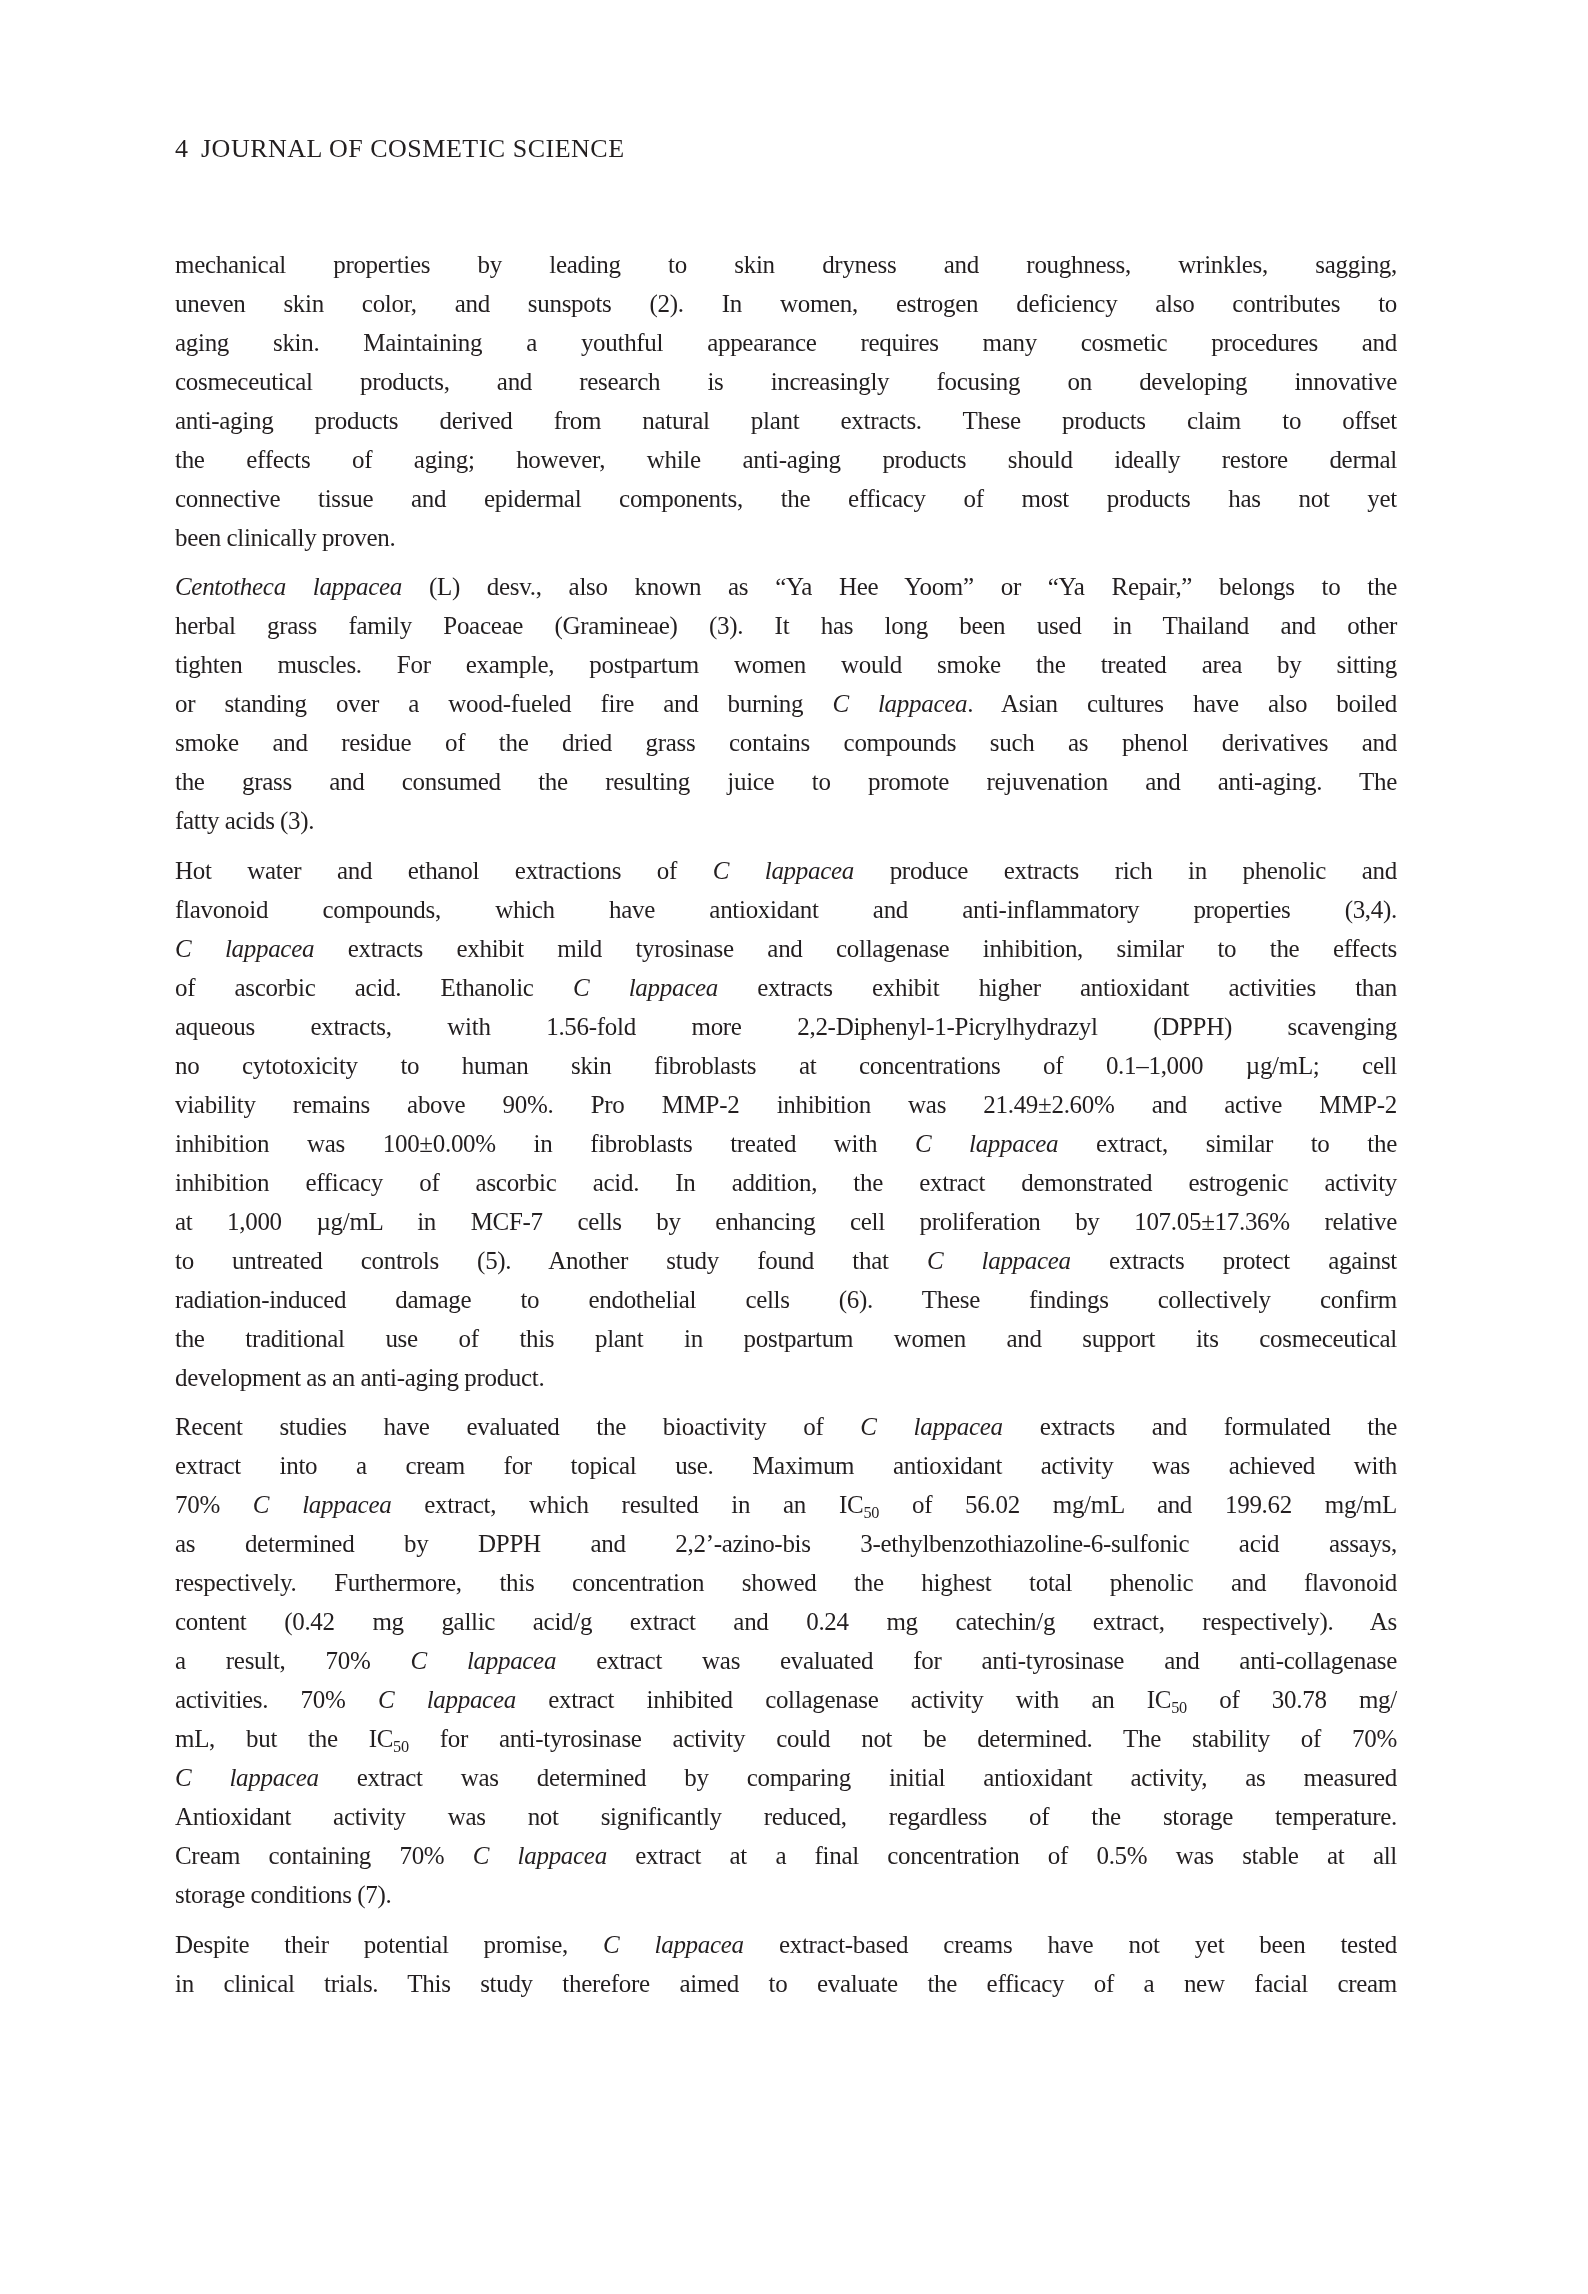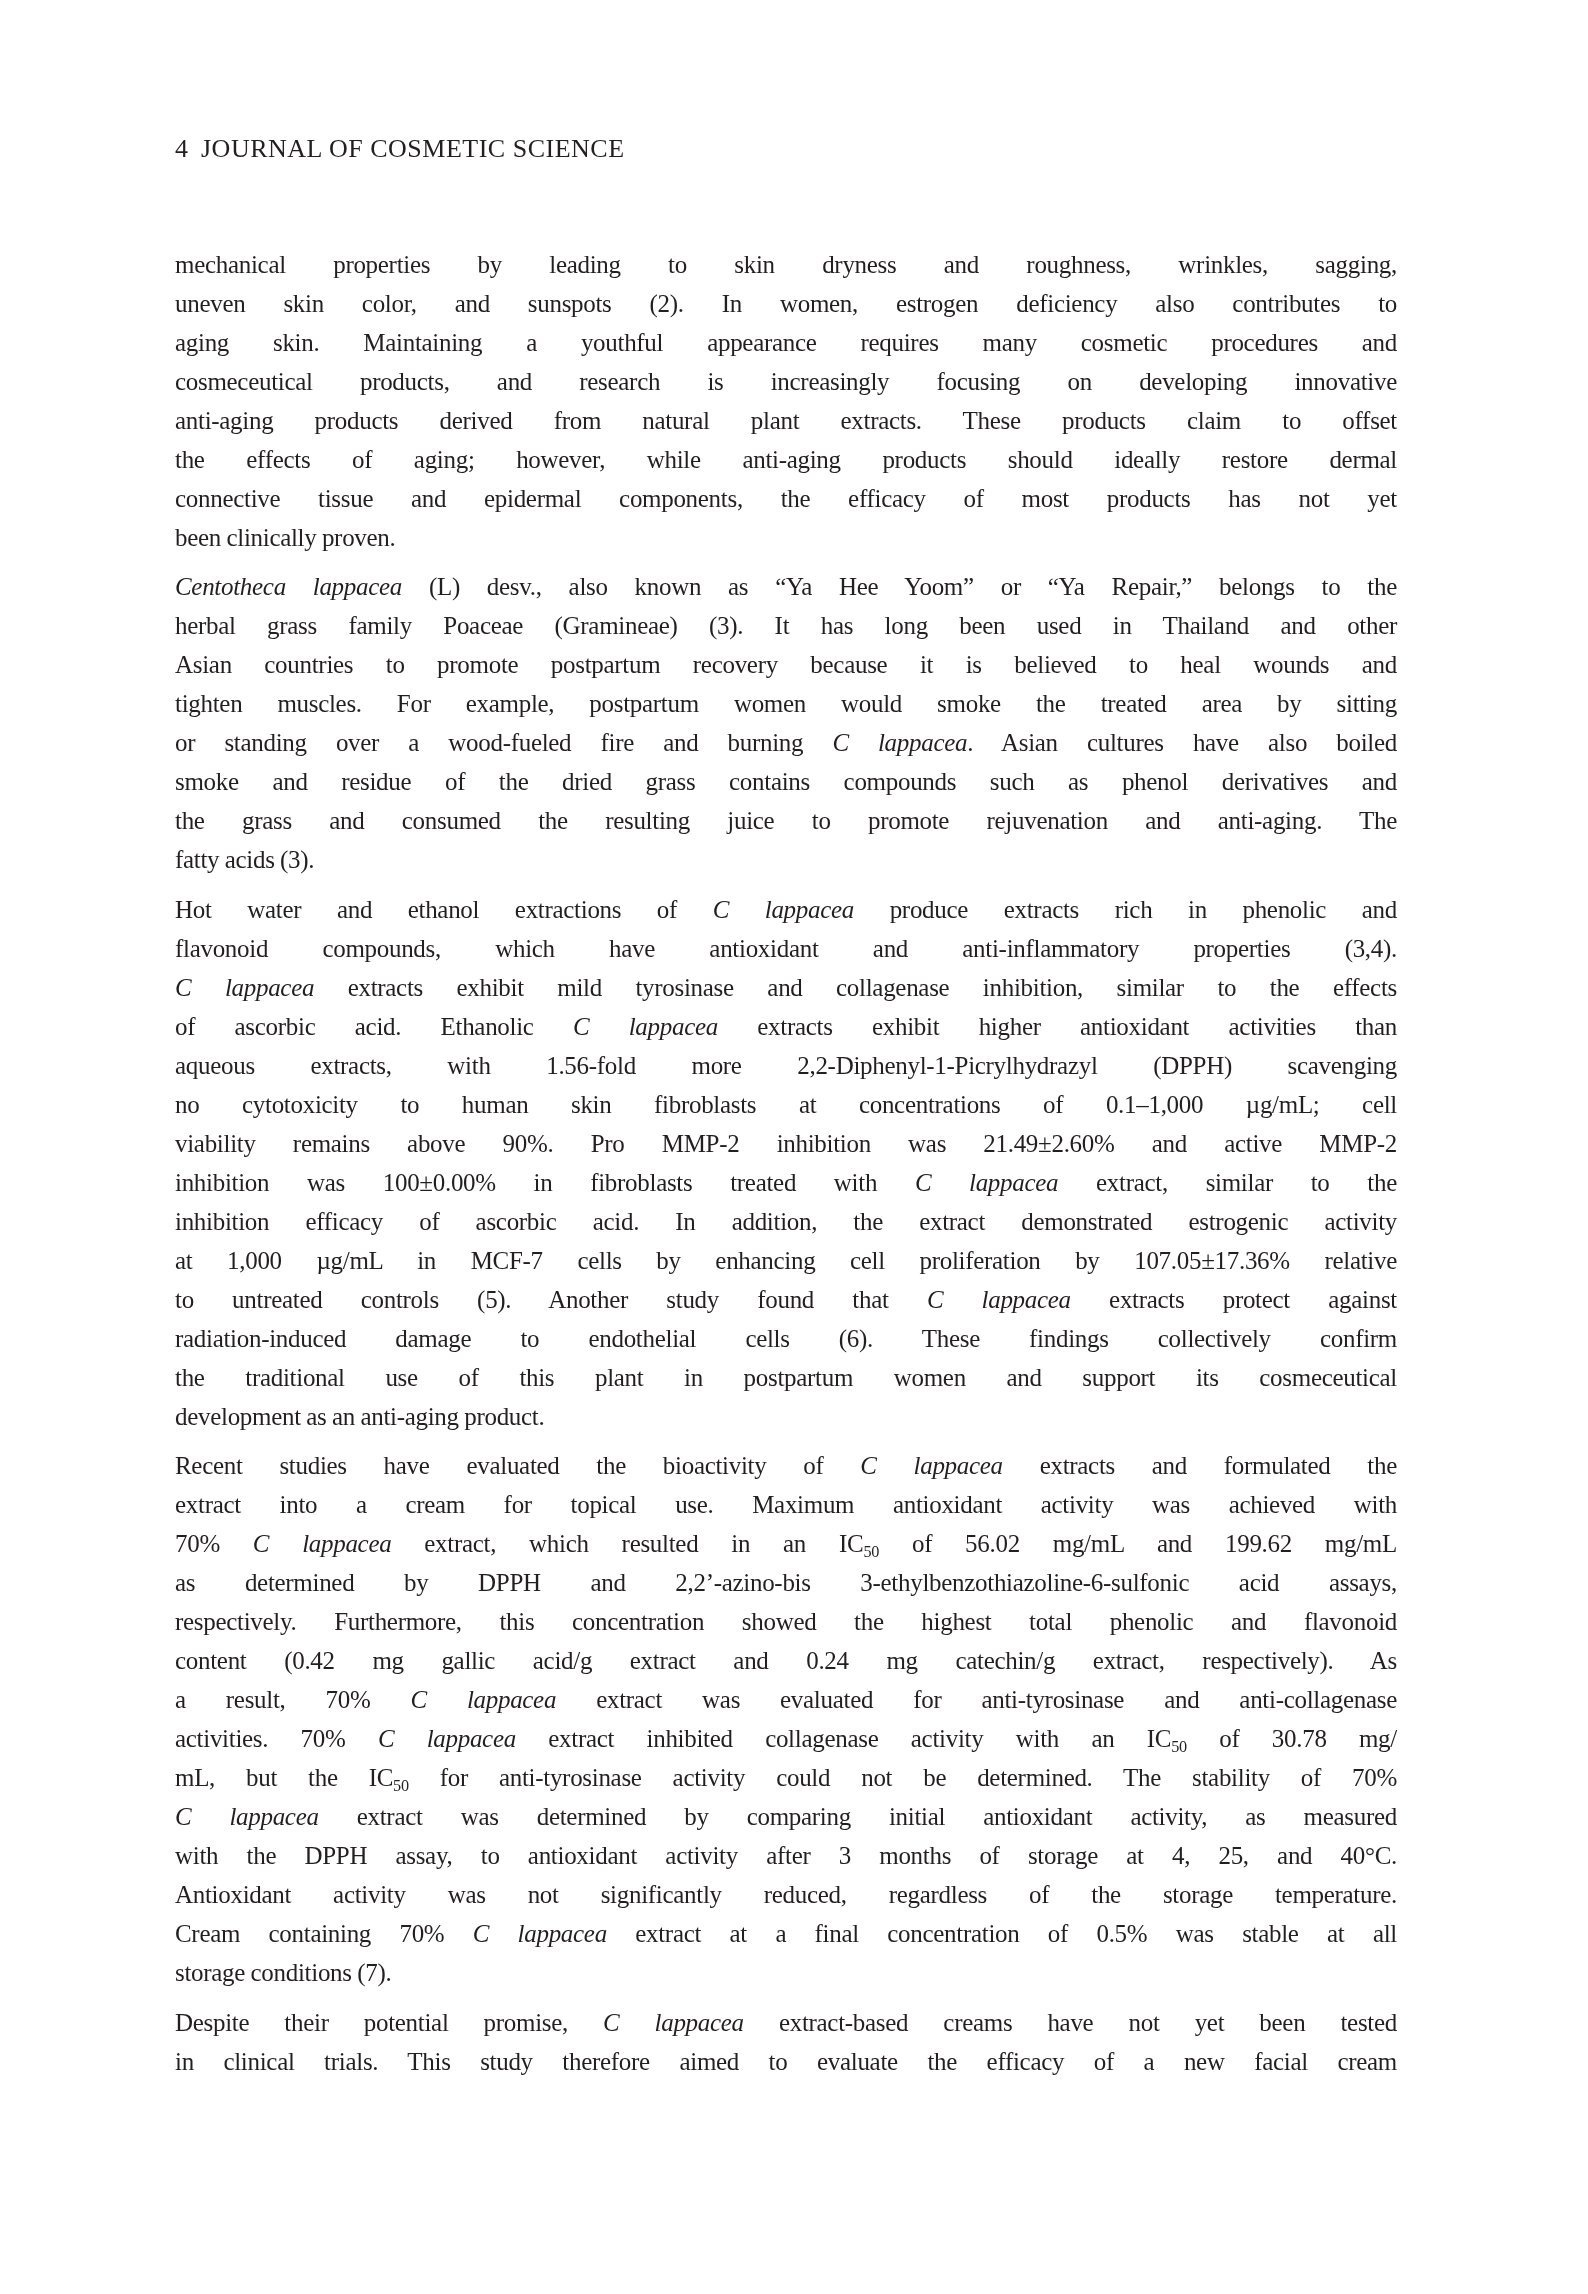--- a/index.html
+++ b/index.html
@@ -45,21 +45,20 @@
       <span class="line"><span>aging skin. Maintaining a youthful appearance requires many cosmetic procedures and</span></span>
       <span class="line"><span>cosmeceutical products, and research is increasingly focusing on developing innovative</span></span>
       <span class="line"><span>anti-aging products derived from natural plant extracts. These products claim to offset</span></span>
       <span class="line"><span>the effects of aging; however, while anti-aging products should ideally restore dermal</span></span>
       <span class="line"><span>connective tissue and epidermal components, the efficacy of most products has not yet</span></span>
       <span class="line last"><span>been clinically proven.</span></span>
     </div>
     <div class="para">
       <span class="line"><em>Centotheca lappacea</em><span> (L) desv., also known as “Ya Hee Yoom” or “Ya Repair,” belongs to the</span></span>
       <span class="line"><span>herbal grass family Poaceae (Gramineae) (3). It has long been used in Thailand and other</span></span>
-      <span class="line"><span>Asian countries to promote postpartum recovery because it is believed to heal wounds and</span></span>
       <span class="line"><span>tighten muscles. For example, postpartum women would smoke the treated area by sitting</span></span>
       <span class="line"><span>or standing over a wood-fueled fire and burning </span><em>C lappacea</em><span>. Asian cultures have also boiled</span></span>
       <span class="line"><span>smoke and residue of the dried grass contains compounds such as phenol derivatives and</span></span>
       <span class="line"><span>the grass and consumed the resulting juice to promote rejuvenation and anti-aging. The</span></span>
       <span class="line last"><span>fatty acids (3).</span></span>
     </div>
     <div class="para">
       <span class="line"><span>Hot water and ethanol extractions of </span><em>C lappacea</em><span> produce extracts rich in phenolic and</span></span>
       <span class="line"><span>flavonoid compounds, which have antioxidant and anti-inflammatory properties (3,4).</span></span>
       <span class="line"><em>C lappacea</em><span> extracts exhibit mild tyrosinase and collagenase inhibition, similar to the effects</span></span>
@@ -79,21 +78,20 @@
       <span class="line"><span>Recent studies have evaluated the bioactivity of </span><em>C lappacea</em><span> extracts and formulated the</span></span>
       <span class="line"><span>extract into a cream for topical use. Maximum antioxidant activity was achieved with</span></span>
       <span class="line"><span>70% </span><em>C lappacea</em><span> extract, which resulted in an IC</span><sub>50</sub><span> of 56.02 mg/mL and 199.62 mg/mL</span></span>
       <span class="line"><span>as determined by DPPH and 2,2’-azino-bis 3-ethylbenzothiazoline-6-sulfonic acid assays,</span></span>
       <span class="line"><span>respectively. Furthermore, this concentration showed the highest total phenolic and flavonoid</span></span>
       <span class="line"><span>content (0.42 mg gallic acid/g extract and 0.24 mg catechin/g extract, respectively). As</span></span>
       <span class="line"><span>a result, 70% </span><em>C lappacea</em><span> extract was evaluated for anti-tyrosinase and anti-collagenase</span></span>
       <span class="line"><span>activities. 70% </span><em>C lappacea</em><span> extract inhibited collagenase activity with an IC</span><sub>50</sub><span> of 30.78 mg/</span></span>
       <span class="line"><span>mL, but the IC</span><sub>50</sub><span> for anti-tyrosinase activity could not be determined. The stability of 70%</span></span>
       <span class="line"><em>C lappacea</em><span> extract was determined by comparing initial antioxidant activity, as measured</span></span>
-      <span class="line"><span>with the DPPH assay, to antioxidant activity after 3 months of storage at 4, 25, and 40°C.</span></span>
       <span class="line"><span>Antioxidant activity was not significantly reduced, regardless of the storage temperature.</span></span>
       <span class="line"><span>Cream containing 70% </span><em>C lappacea</em><span> extract at a final concentration of 0.5% was stable at all</span></span>
       <span class="line last"><span>storage conditions (7).</span></span>
     </div>
     <div class="para">
       <span class="line"><span>Despite their potential promise, </span><em>C lappacea</em><span> extract-based creams have not yet been tested</span></span>
       <span class="line"><span>in clinical trials. This study therefore aimed to evaluate the efficacy of a new facial cream</span></span>
     </div>
   </div>
 

